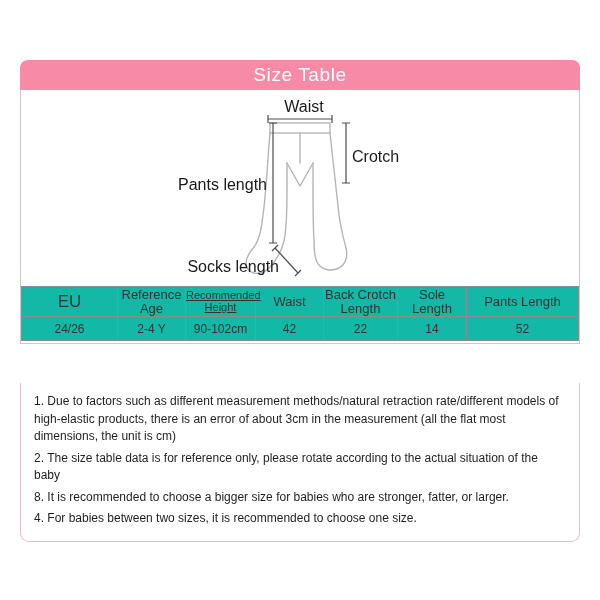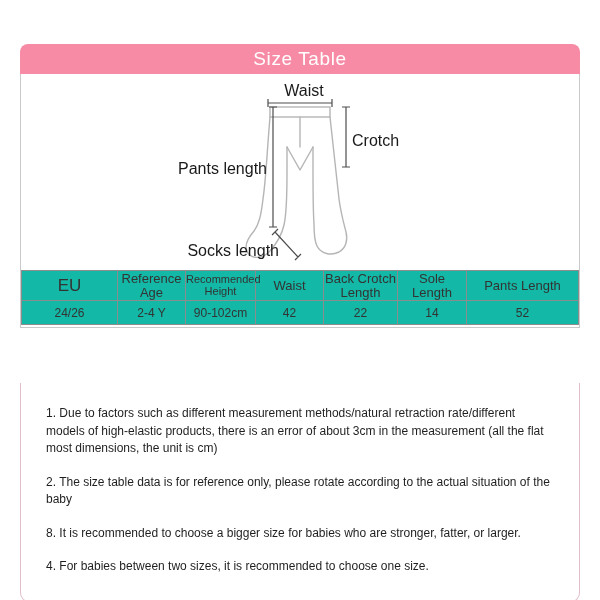--- a/index.html
+++ b/index.html
@@ -2,21 +2,21 @@
 <html style="--accent-pink: #F78BA5; --panel-border: #C9C9C9; --remarks-border: #E2BFC8; --table-border: #8C8C8C; --diagram-outline: #B5B5B5; --measure-line: #4D4D4D;"><head>
 <meta charset="utf-8">
 <style>
   html,body{margin:0;padding:0;}
   body{
     width:600px;height:600px;background:#ffffff;position:relative;
     font-family:"Liberation Sans", sans-serif;color:#222;
     -webkit-font-smoothing:antialiased;
   }
   .panel{position:absolute;left:20px;width:560px;}
-  .panel-top{top:44px;}
+  .panel-top{top:60px;}
   .panel-remarks{top:383px;}
   .panel-header{
     height:30px;background:var(--accent-pink,#F78BA5);
     border-radius:8px 8px 0 0;color:#fff;text-align:center;
     line-height:30px;font-size:19px;letter-spacing:0.6px;
   }
   .panel-body{
     box-sizing:border-box;width:100%;height:254px;background:#fff;
     border:1px solid var(--panel-border,#C9C9C9);border-top:none;
     overflow:hidden;
@@ -29,28 +29,28 @@
   .size-table{
     width:100%;border-collapse:collapse;table-layout:fixed;background:#14b8a6;
   }
   .size-table th,.size-table td{
     border:1px solid var(--table-border,#8C8C8C);
     text-align:center;vertical-align:middle;color:#333;padding:0;
   }
   .size-table th{font-size:13px;font-weight:normal;line-height:1.05;height:29px;}
   .size-table td{font-size:12px;height:23px;}
   .th-eu{font-size:17px !important;}
-  .th-rh{font-size:11px !important;}
+  .th-rh{font-size:11px !important;text-decoration:underline;}
   .remarks-body{
     box-sizing:border-box;width:100%;background:#fff;
     border:1px solid var(--remarks-border,#E2BFC8);border-top:none;
     border-radius:0 0 9px 9px;
     padding:6px 9px 9px 9px;font-size:12px;line-height:17.5px;color:#1f1f1f;
   }
-  .remarks-body p{margin:16px;}
+  .remarks-body p{margin:4px;}
 </style>
 </head>
 <body>
 
 <div class="page">
 
   <section class="panel panel-top">
     <header class="panel-header">
       <span>Size Table</span>
     </header>

